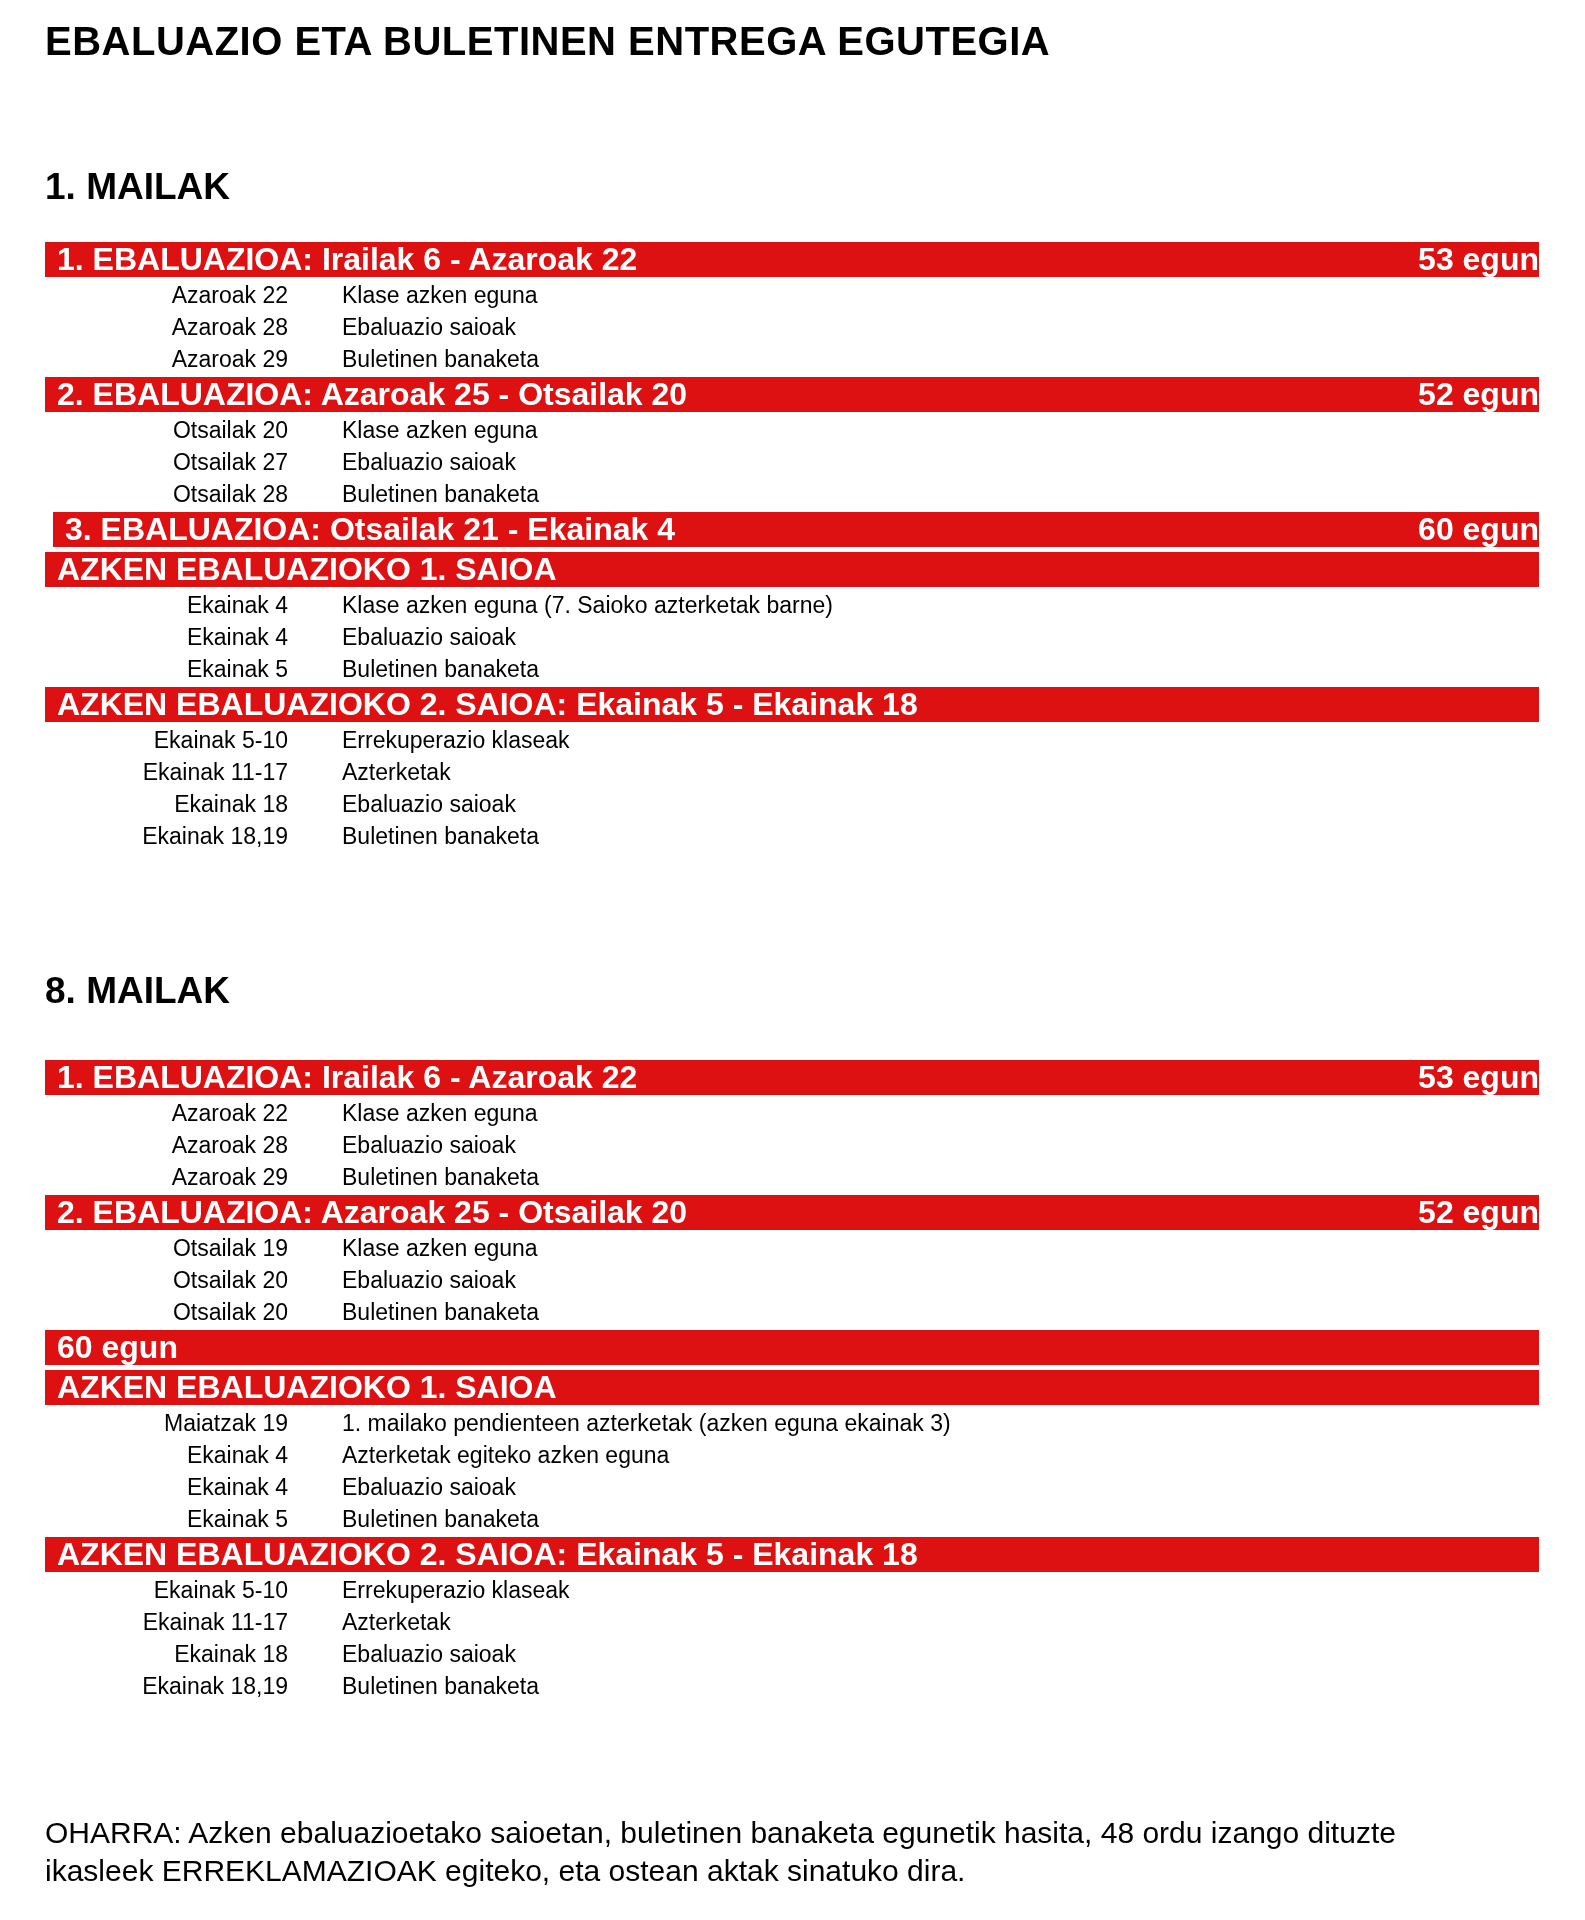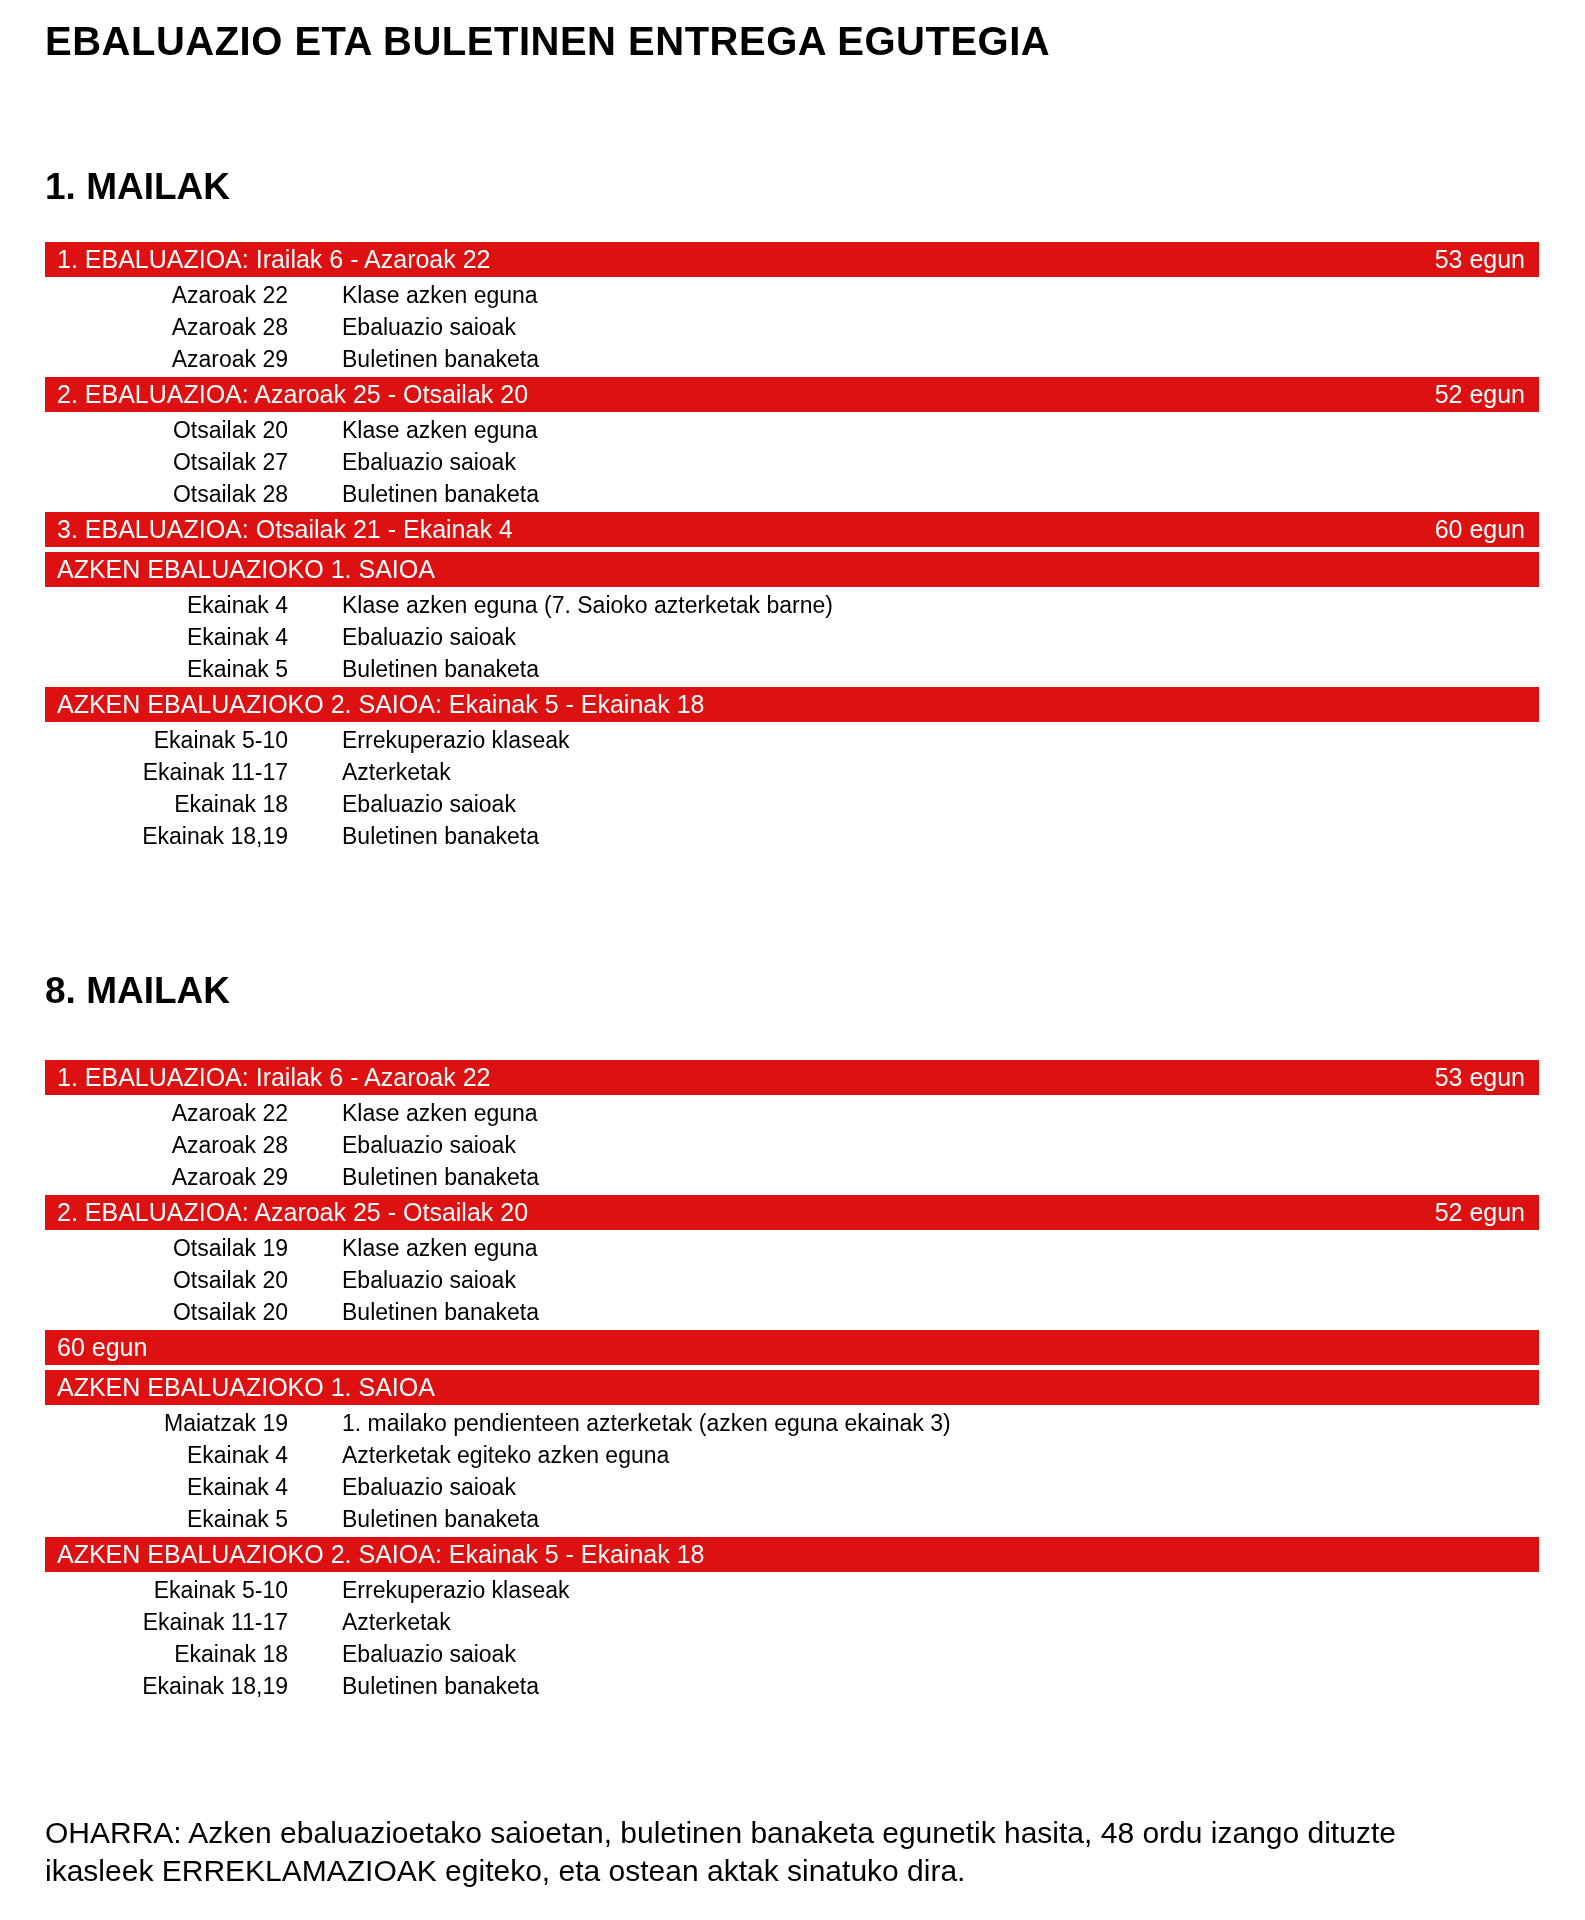--- a/index.html
+++ b/index.html
@@ -27,23 +27,23 @@
   }
   .section-1 .section-heading { margin-top: 102px; margin-bottom: 34px; }
   .section-2 .section-heading { margin-top: 116px; margin-bottom: 48px; }
   .bar {
     height: 35px;
     display: flex;
     justify-content: space-between;
     align-items: center;
     background: #DD1111;
     color: #ffffff;
-    font-weight: normal;
-    font-size: 25px;
-    padding: 0 14px 0 12px;
+    font-weight: bold;
+    font-size: 32px;
+    padding: 0 0 0 12px;
   }
   .bar-only + .group { margin-top: 5px; }
   .rows { padding: 2px 0; font-size: 23px; }
   .row { display: flex; line-height: 32px; }
   .date { width: 243px; text-align: right; white-space: pre; }
   .desc { margin-left: 54px; white-space: pre; }
   .note {
     margin-top: 110px;
     font-size: 30px;
     line-height: 38px;
@@ -95,21 +95,21 @@
           <span class="desc">Ebaluazio saioak</span>
         </div>
         <div class="row">
           <span class="date">Otsailak 28</span>
           <span class="desc">Buletinen banaketa</span>
         </div>
       </div>
     </div>
 
     <div class="group bar-only">
-      <div class="bar" style="background: rgb(221, 17, 17);">
+      <div class="bar" style="background: rgb(221, 17, 17); margin-left: 8px;">
         <span class="bar-label">3. EBALUAZIOA: Otsailak 21 - Ekainak 4</span>
         <span class="bar-days">60 egun</span>
       </div>
     </div>
 
     <div class="group">
       <div class="bar" style="background: rgb(221, 17, 17);">
         <span class="bar-label">AZKEN EBALUAZIOKO 1. SAIOA</span>
       </div>
       <div class="rows">

